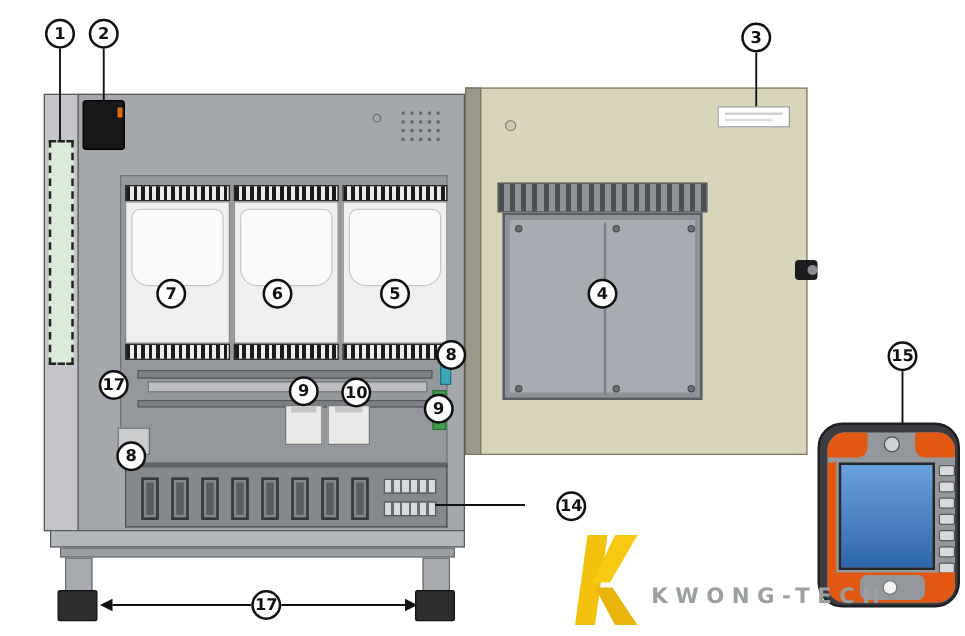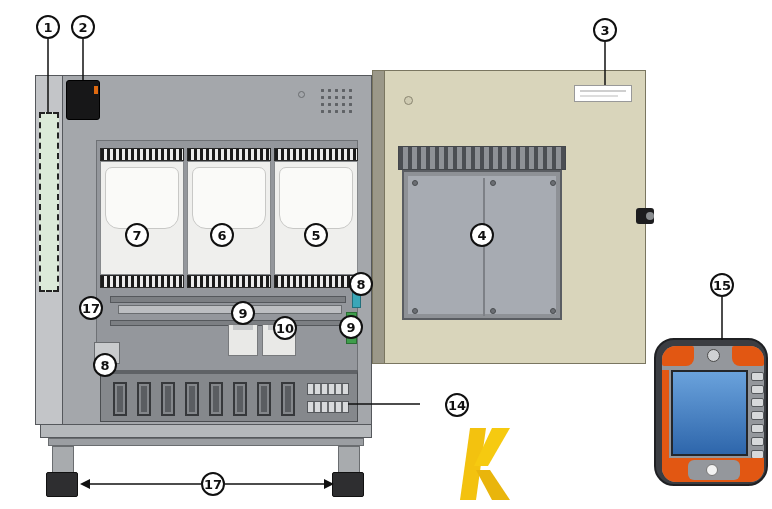--- a/index.html
+++ b/index.html
@@ -141,20 +141,21 @@
     <div class="abs" style="left:50px;top:124px;width:12px;height:12px;background:#f2f2f2;border:1px solid #777;border-radius:50%"></div>
   </div>
 
   <div class="abs" style="left:456px;top:420px;width:200px;height:85px">
     <svg width="58" height="80" viewBox="0 0 58 80" style="position:absolute;left:2px;top:4px">
       <polygon points="12,4 28,4 18,76 2,76" fill="#f3c20f"></polygon>
       <polygon points="34,4 52,4 30,42 16,42" fill="#f6ca10"></polygon>
       <polygon points="18,46 32,46 52,76 34,76" fill="#e9b50c"></polygon>
     </svg>
   </div>
+  <div class="logo-en">KWONG-TECH</div>
 
   <svg class="lines" width="772" height="509" viewBox="0 0 772 509">
     <line x1="48" y1="39" x2="48" y2="112" stroke="#101010" stroke-width="1.5"></line>
     <line x1="83" y1="39" x2="83" y2="80" stroke="#101010" stroke-width="1.5"></line>
     <line x1="605" y1="42" x2="605" y2="85" stroke="#101010" stroke-width="1.5"></line>
     <line x1="420" y1="404" x2="348" y2="404" stroke="#101010" stroke-width="1.5"></line>
     <line x1="90" y1="484" x2="201" y2="484" stroke="#101010" stroke-width="1.5"></line>
     <line x1="225" y1="484" x2="324" y2="484" stroke="#101010" stroke-width="1.5"></line>
     <polygon points="80,484 90,479 90,489" fill="#101010"></polygon>
     <polygon points="334,484 324,479 324,489" fill="#101010"></polygon>
@@ -163,21 +164,21 @@
 
   <div class="co" style="left:36px;top:15px">1</div>
   <div class="co" style="left:71px;top:15px">2</div>
   <div class="co" style="left:593px;top:18px">3</div>
   <div class="co" style="left:470px;top:223px">4</div>
   <div class="co" style="left:304px;top:223px">5</div>
   <div class="co" style="left:210px;top:223px">6</div>
   <div class="co" style="left:125px;top:223px">7</div>
   <div class="co" style="left:349px;top:272px">8</div>
   <div class="co" style="left:339px;top:315px">9</div>
-  <div class="co" style="left:273px;top:316px">10</div>
+  <div class="co" style="left:273px;top:302px">10</div>
   <div class="co" style="left:231px;top:301px">9</div>
   <div class="co" style="left:79px;top:296px">17</div>
   <div class="co" style="left:93px;top:353px">8</div>
   <div class="co" style="left:445px;top:393px">14</div>
   <div class="co" style="left:201px;top:472px">17</div>
   <div class="co" style="left:710px;top:273px">15</div>
 
 </div>
 
 </body></html>

